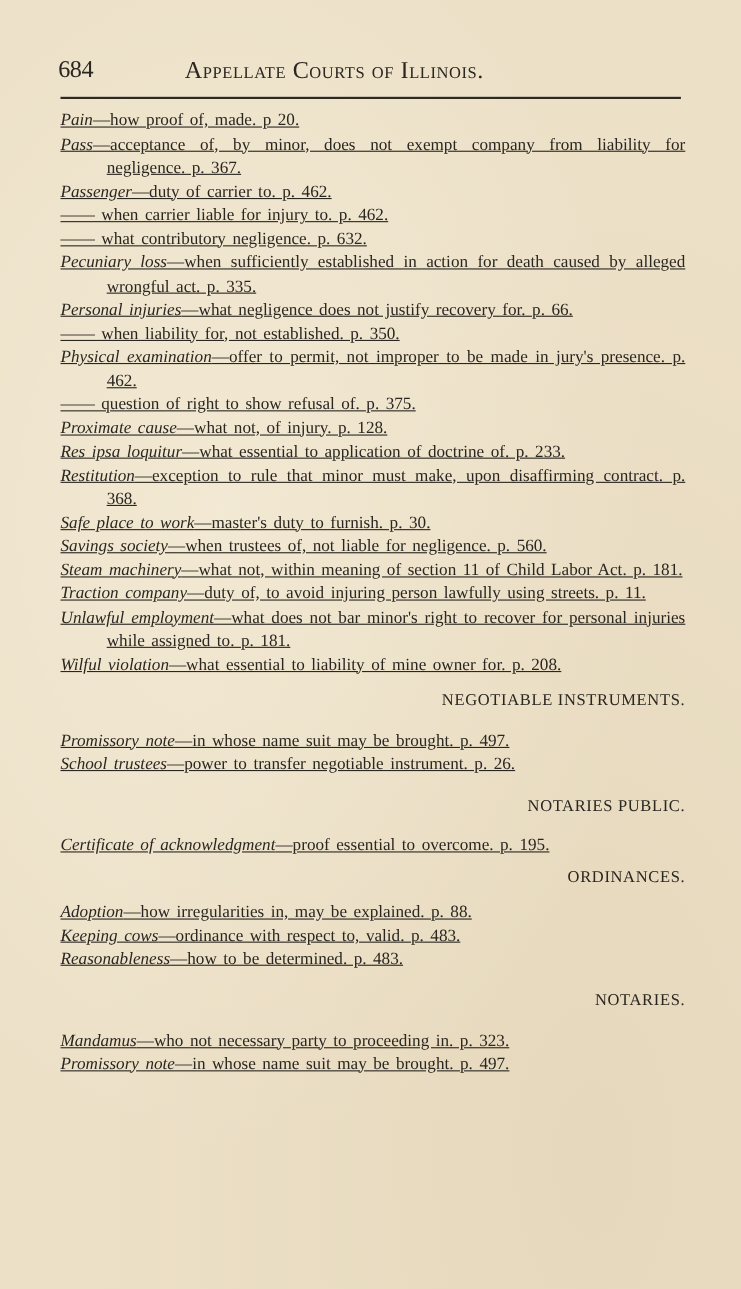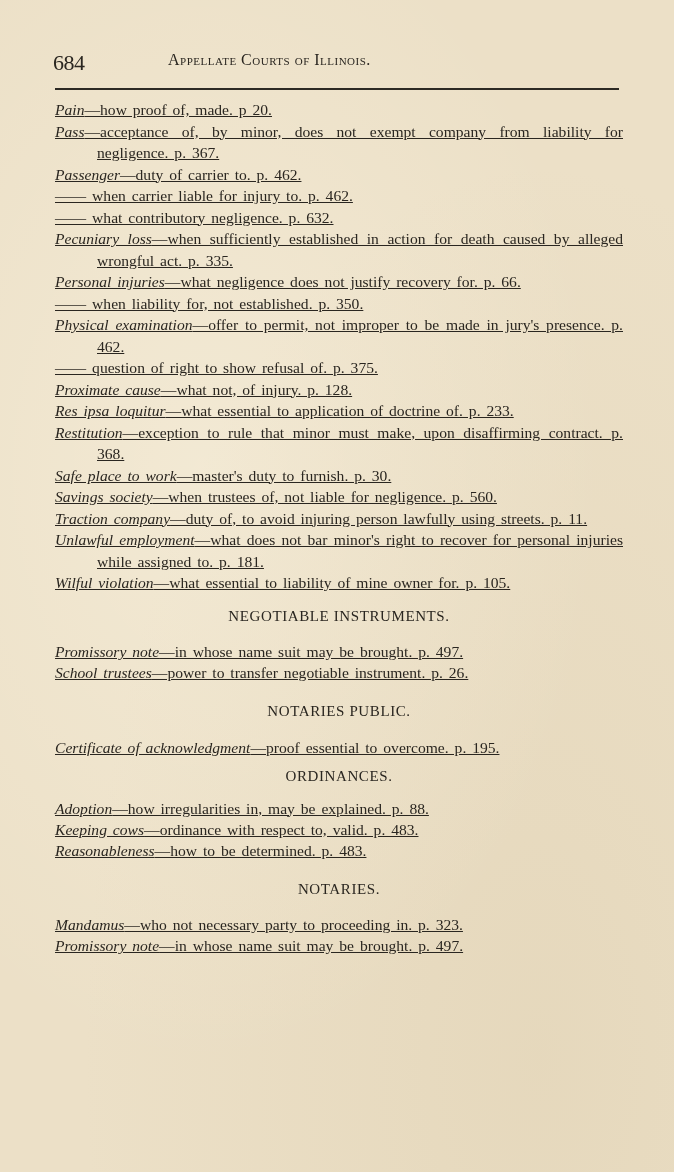--- a/index.html
+++ b/index.html
@@ -36,21 +36,21 @@
       position: absolute;
       left: 0;
       top: 0;
       font-size: 22px;
       letter-spacing: -0.5px;
     }
     .running-title {
       position: absolute;
       left: 115px;
       top: 1px;
-      font-size: 16px;
+      font-size: 22px;
       font-variant: small-caps;
       letter-spacing: 0.5px;
       white-space: nowrap;
     }
     .head-rule {
       position: absolute;
       left: 55px;
       top: 88px;
       width: 564px;
       height: 0;
@@ -68,21 +68,21 @@
       padding-left: 42px;
       text-indent: -42px;
       text-align: justify;
       word-spacing: 2px;
       text-decoration: underline;
     }
     .entry .term {
       font-style: italic;
     }
     .section-heading {
-      text-align: center;
+      text-align: right;
       font-size: 15px;
       letter-spacing: 0.6px;
       margin: 12px 0 14px 0;
     }
     .section-heading.tight {
       margin: 8px 0 10px 0;
     }
     .section-heading.wide {
       margin: 18px 0 14px 0;
     }
@@ -113,23 +113,24 @@
       <div class="entry"><span class="term">Pecuniary loss</span><span>—when sufficiently established in action for death caused by alleged wrongful act. p. 335.</span></div>
       <div class="entry"><span class="term">Personal injuries</span><span>—what negligence does not justify recovery for. p. 66.</span></div>
       <div class="entry"><span class="term"></span><span>—— when liability for, not established. p. 350.</span></div>
       <div class="entry"><span class="term">Physical examination</span><span>—offer to permit, not improper to be made in jury's presence. p. 462.</span></div>
       <div class="entry"><span class="term"></span><span>—— question of right to show refusal of. p. 375.</span></div>
       <div class="entry"><span class="term">Proximate cause</span><span>—what not, of injury. p. 128.</span></div>
       <div class="entry"><span class="term">Res ipsa loquitur</span><span>—what essential to application of doctrine of. p. 233.</span></div>
       <div class="entry"><span class="term">Restitution</span><span>—exception to rule that minor must make, upon disaffirming contract. p. 368.</span></div>
       <div class="entry"><span class="term">Safe place to work</span><span>—master's duty to furnish. p. 30.</span></div>
       <div class="entry"><span class="term">Savings society</span><span>—when trustees of, not liable for negligence. p. 560.</span></div>
+      <div class="entry"><span class="term">Steam machinery</span><span>—what not, within meaning of section 11 of Child Labor Act. p. 181.</span></div>
       <div class="entry"><span class="term">Traction company</span><span>—duty of, to avoid injuring person lawfully using streets. p. 11.</span></div>
       <div class="entry"><span class="term">Unlawful employment</span><span>—what does not bar minor's right to recover for personal injuries while assigned to. p. 181.</span></div>
-      <div class="entry"><span class="term">Wilful violation</span><span>—what essential to liability of mine owner for. p. 105.</span></div>
+      <div class="entry"><span class="term">Wilful violation</span><span>—what essential to liability of mine owner for. p. 208.</span></div>
     </div>
 
     <div>
       <div class="section-heading">NEGOTIABLE INSTRUMENTS.</div>
       <div class="entry tight-lines"><span class="term">Promissory note</span><span>—in whose name suit may be brought. p. 497.</span></div>
       <div class="entry tight-lines"><span class="term">School trustees</span><span>—power to transfer negotiable instrument. p. 26.</span></div>
     </div>
 
     <div>
       <div class="section-heading wide">NOTARIES PUBLIC.</div>

